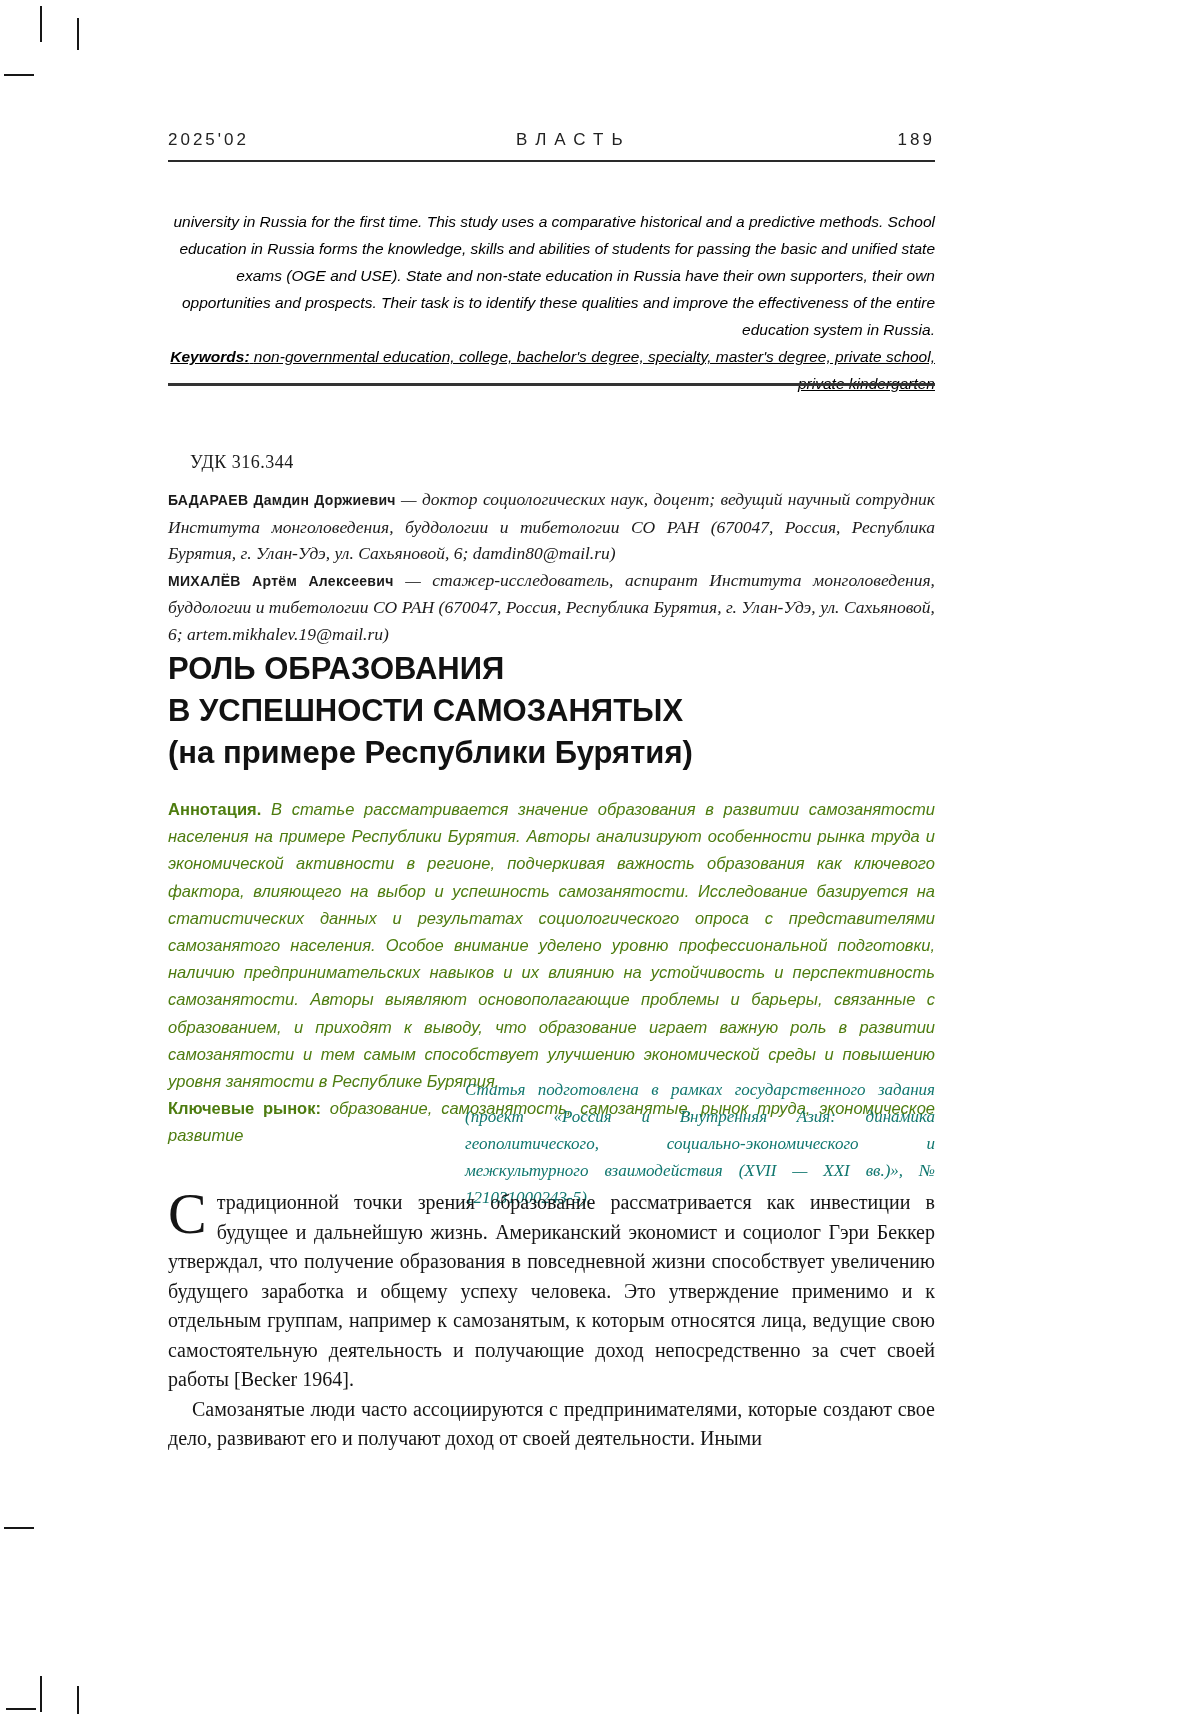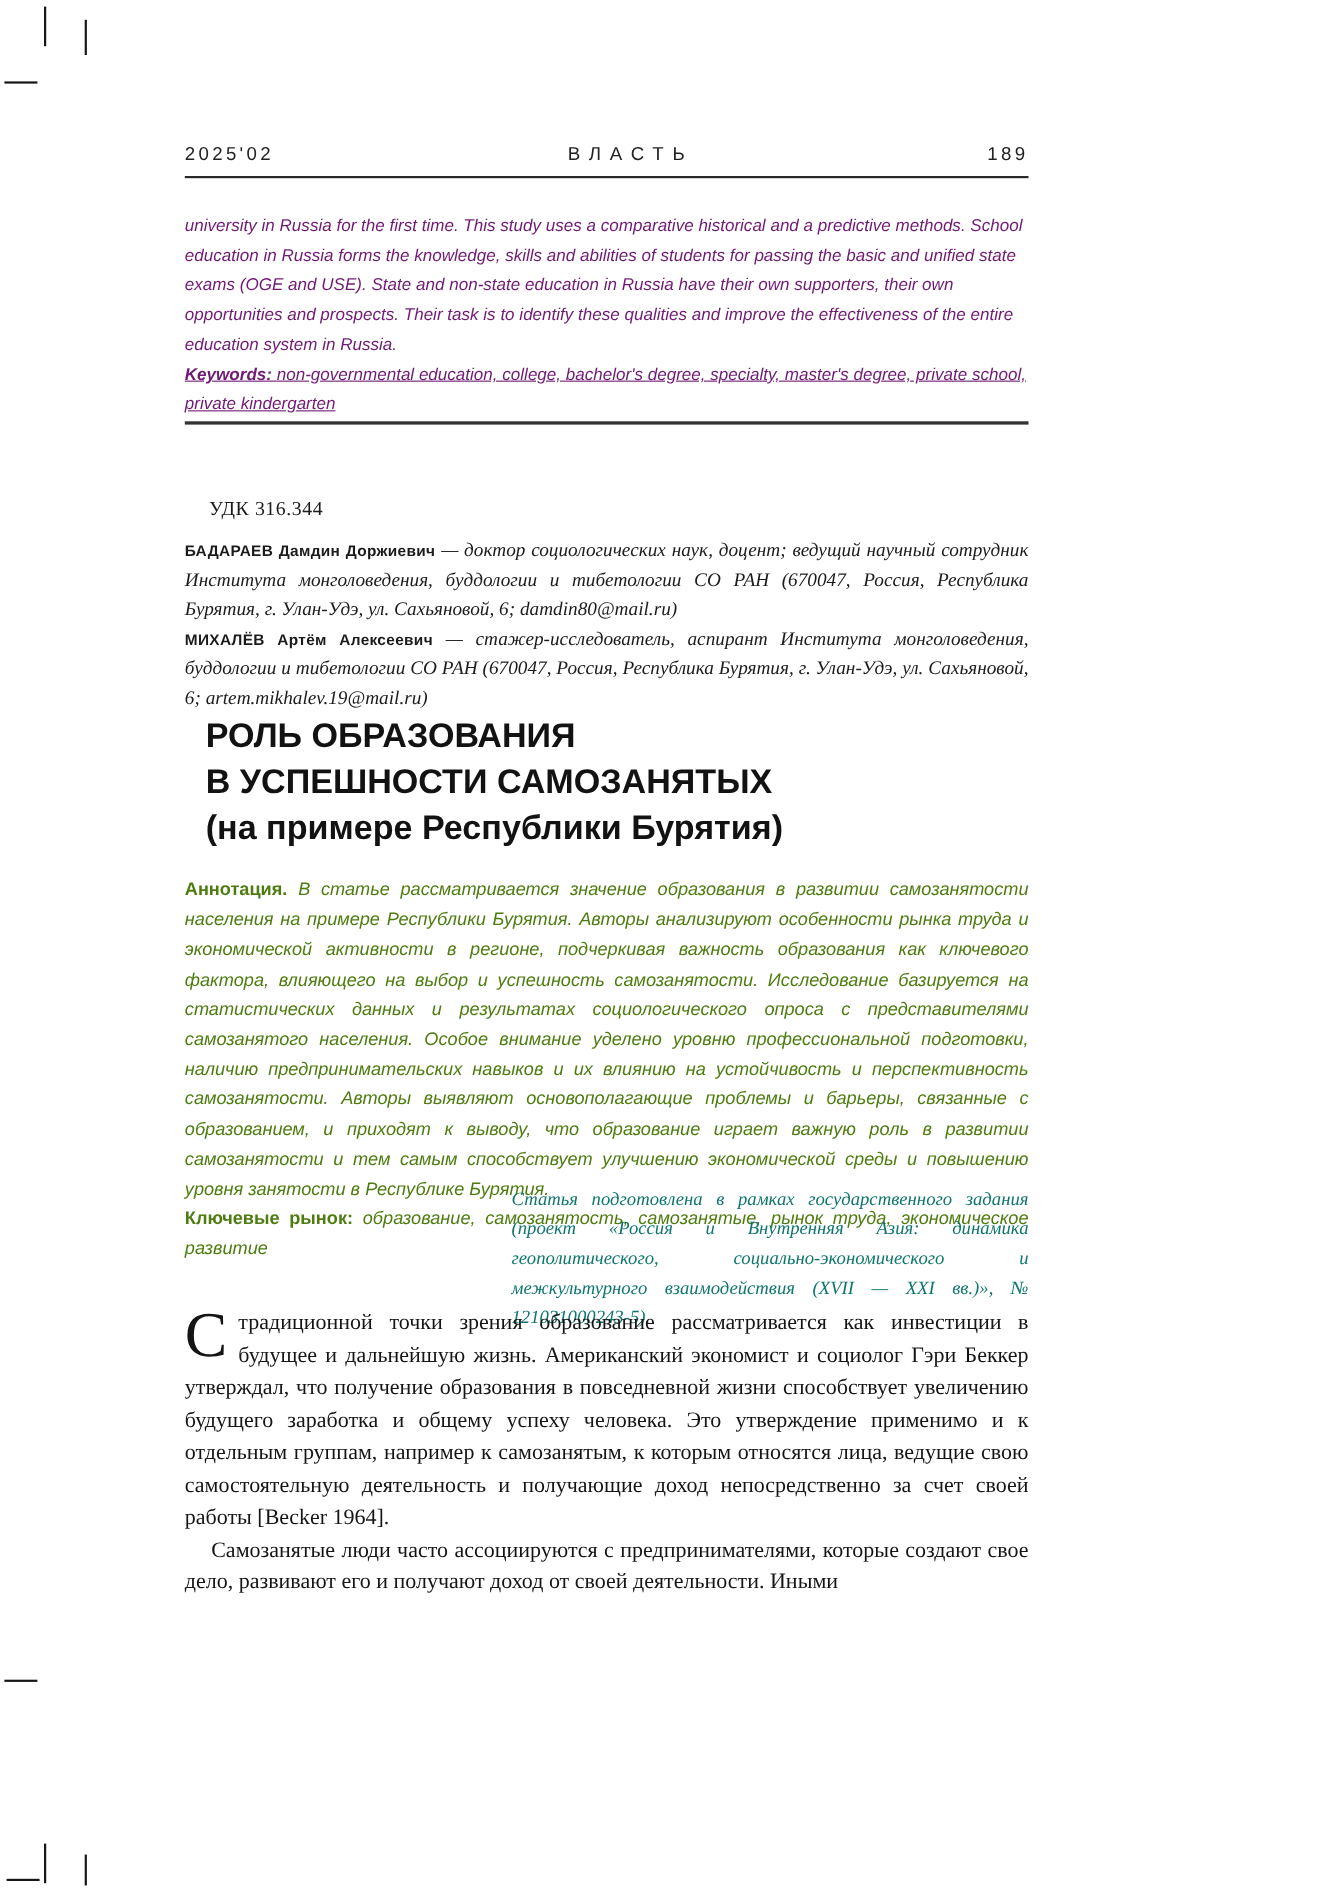--- a/index.html
+++ b/index.html
@@ -22,25 +22,25 @@
     top:130px; left:168px; width:767px;
     display:flex; justify-content:space-between; align-items:baseline;
     font-family:"Liberation Sans", sans-serif;
     font-size:17px; letter-spacing:3px; color:#222;
   }
   .journal-title { letter-spacing:8px; }
   .head-rule { top:160px; left:168px; width:767px; height:2px; background:#2a2a2a; }
 
   
   .english {
-    top:192px; left:168px; width:767px;
+    top:208px; left:168px; width:767px;
     font-family:"Liberation Sans", sans-serif;
     font-style:italic;
-    font-size:15.5px; line-height:27px; color:#701a75;
-    text-align:left;
+    font-size:15.5px; line-height:27px; color:#000000;
+    text-align:right;
   }
   .en-keywords { margin-top:0;text-decoration:underline; }
   .b-label { font-weight:bold; }
 
   .divider { top:383px; left:168px; width:767px; height:3px; background:#333; }
 
   .udk { top:452px; left:190px; font-size:18px; letter-spacing:0.5px; color:#1b1b1b; }
 
   .authors {
     top:486px; left:168px; width:767px;
@@ -48,21 +48,21 @@
   }
   .author-name {
     font-family:"Liberation Sans", sans-serif;
     font-weight:bold; font-size:14px; letter-spacing:0.3px; font-style:normal;
   }
   .author-details { font-style:italic; }
 
   .article-title {
     top:648px; left:168px; width:767px;
     font-family:"Liberation Sans", sans-serif;
-    font-weight:bold; font-size:31px; line-height:42px; color:#121212;margin-left:19px;
+    font-weight:bold; font-size:31px; line-height:42px; color:#121212;
   }
   .article-title span { display:block; }
 
   .annotation {
     top:796px; left:168px; width:767px;
     font-family:"Liberation Sans", sans-serif;
     font-size:16.5px; line-height:27.2px; text-align:justify;
     font-style:italic; color:#4d7c0f;
   }
   .annotation .b-label { font-style:normal; }

